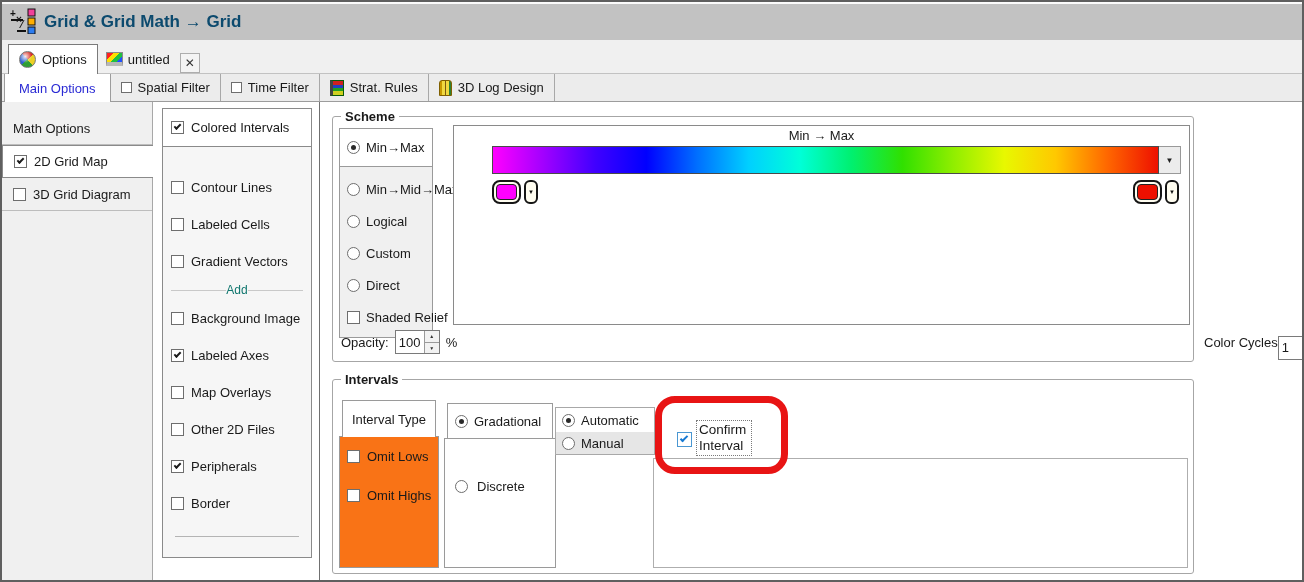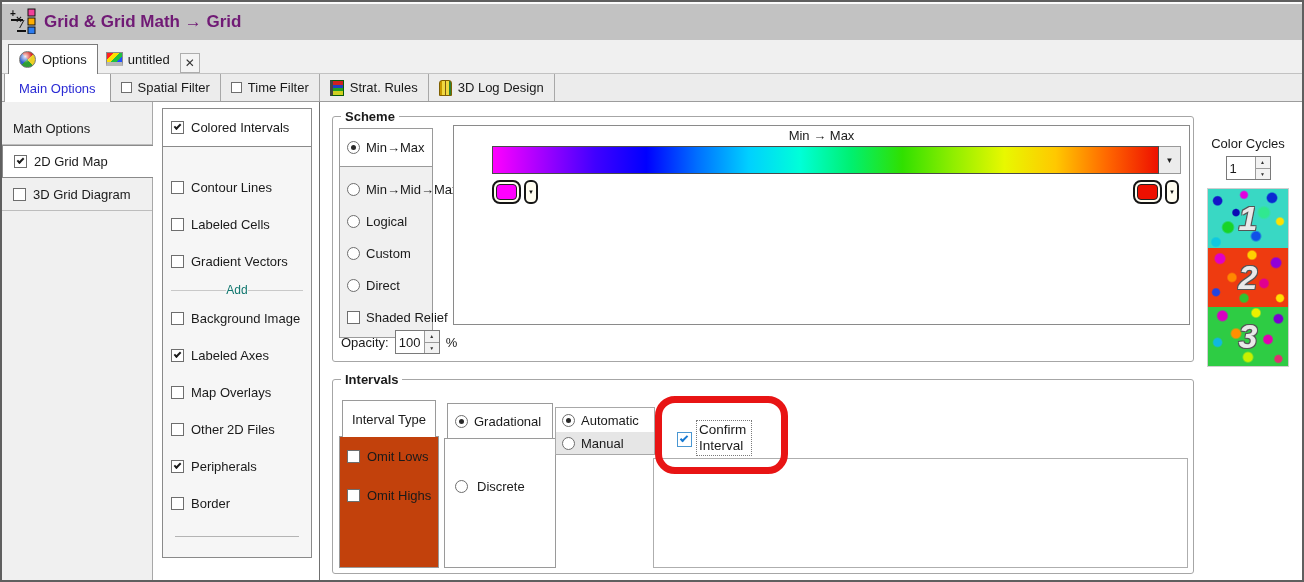--- a/index.html
+++ b/index.html
@@ -8,21 +8,21 @@
   .window {
     position: relative; width: 1304px; height: 582px;
     background: #f0f0f0; border: 2px solid #5f5f5f; overflow: hidden;
     color: #1a1a1a; font-size: 13px;
   }
   
   .titlebar {
     height: 38px; background: #c2c2c2; border-top: 2px solid #fbfbfb;
     display: flex; align-items: center; padding-left: 8px; gap: 8px;
   }
-  .titlebar .title { font-size: 17px; font-weight: bold; color: #701a75; }
+  .titlebar .title { font-size: 17px; font-weight: bold; color: #0c4a6e; }
   
   .tabrow { height: 34px; background:#f0f0f0; display:flex; align-items:flex-end; padding-left:6px; gap:4px; border-bottom:1px solid #c2c2c2;}
   .tab-active {
     background:#fff; border:1px solid #7a7a7a; border-bottom:none; height:30px;
     display:flex; align-items:center; gap:6px; padding:0 10px; margin-bottom:-1px; z-index:2;
   }
   .tab-doc { display:flex; align-items:center; gap:5px; padding:0 4px; height:28px; }
   .tab-close { width:20px; height:20px; border:1px solid #adadad; background:#f4f4f4;
     display:flex; align-items:center; justify-content:center; font-size:12px; color:#333; margin-left:2px;}
   
@@ -80,21 +80,21 @@
   .grad-dd { width:22px; height:28px; background:#ececec; border:1px solid #999; border-left:none;
      display:flex; align-items:center; justify-content:center; font-size:8px; color:#222; }
   .swatch-row { display:flex; justify-content:space-between; padding:6px 10px 0 38px; }
   .swatchgrp { display:flex; gap:3px; align-items:center; }
   .swatch { width:29px; height:24px; border:2px solid #151515; border-radius:8px; background:#fffdf0; padding:2px; display:flex; }
   .swatch .fill { flex:1; border-radius:4px; border:1px solid #222; }
   .swatch-dd { width:14px; height:24px; border:2px solid #151515; border-radius:6px; background:#fffdf0;
      font-size:6px; display:flex; align-items:center; justify-content:center; color:#111; }
   .opacity-row { position:absolute; left:8px; bottom:7px; display:flex; align-items:center; gap:6px; }
   
-  .cycles { width:88px; display:flex; flex-direction:column; align-items:center;margin-top:26px; }
+  .cycles { width:88px; display:flex; align-items:center; }
   .cycles .clabel { font-size:13px; white-space:nowrap; margin-top:-6px; }
   .cycles .spin { margin-top:5px; }
   .cycles .texwrap { margin-top:8px; border:1px solid #cfcfcf; }
   .tex { width:80px; height:59px; position:relative; overflow:hidden; }
   .tex .num { position:absolute; inset:0; display:flex; align-items:center; justify-content:center;
      font-size:34px; font-weight:bold; color:#e9e9e9; font-style:italic;
      text-shadow:1px 1px 0 #555, -1px -1px 0 #555, 1px -1px 0 #555, -1px 1px 0 #555; }
   .tex1 { background:
      radial-gradient(circle 9px at 12% 20%, #1414c8 0 45%, transparent 60%),
      radial-gradient(circle 10px at 80% 15%, #0a28d2 0 45%, transparent 60%),
@@ -122,21 +122,21 @@
      radial-gradient(circle 9px at 88% 20%, #7a00d0 0 45%, transparent 62%),
      radial-gradient(circle 10px at 35% 45%, #ff9000 0 42%, transparent 60%),
      radial-gradient(circle 9px at 75% 55%, #e000b0 0 45%, transparent 62%),
      radial-gradient(circle 9px at 12% 60%, #10b8e0 0 42%, transparent 60%),
      radial-gradient(circle 10px at 50% 85%, #c8f000 0 42%, transparent 60%),
      radial-gradient(circle 8px at 88% 88%, #e03070 0 42%, transparent 60%),
      #2ecc44; }
   
   .it-tab { position:absolute; left:9px; top:20px; width:94px; height:37px; background:#fff;
      border:1px solid #9a9a9a; border-bottom:none; display:flex; align-items:center; justify-content:center; z-index:1; }
-  .it-panel { position:absolute; left:6px; top:56px; width:100px; bottom:5px; background:#c2410c; border:1px solid #9a9a9a; }
+  .it-panel { position:absolute; left:6px; top:56px; width:100px; bottom:5px; background:#f97316; border:1px solid #9a9a9a; }
   .it-panel .row { display:flex; align-items:center; gap:7px; padding-left:7px; white-space:nowrap; }
   .row.omit1 { margin-top:12px; } .row.omit2 { margin-top:24px; }
   .gr-tab { position:absolute; left:114px; top:23px; width:106px; height:35px; background:#fff;
      border:1px solid #9a9a9a; border-bottom:none; display:flex; align-items:center; gap:6px; padding-left:7px; z-index:1; white-space:nowrap;}
   .gr-panel { position:absolute; left:111px; top:58px; width:112px; bottom:5px; background:#fff; border:1px solid #9a9a9a; }
   .gr-panel .row { display:flex; align-items:center; gap:9px; padding-left:10px; margin-top:40px; }
   .auto-block { position:absolute; left:222px; top:27px; width:100px; z-index:2;text-align:center; }
   .auto-row { height:25px; background:#fff; border:1px solid #a8a8a8; border-bottom:none; display:flex; align-items:center; gap:6px; padding-left:6px; }
   .man-row { height:23px; background:#e6e6e6; border:1px solid #a8a8a8; border-top:none; display:flex; align-items:center; gap:6px; padding-left:6px; }
   .wide-panel { position:absolute; left:320px; top:78px; right:5px; bottom:5px; background:#fff; border:1px solid #aeaeae; }

